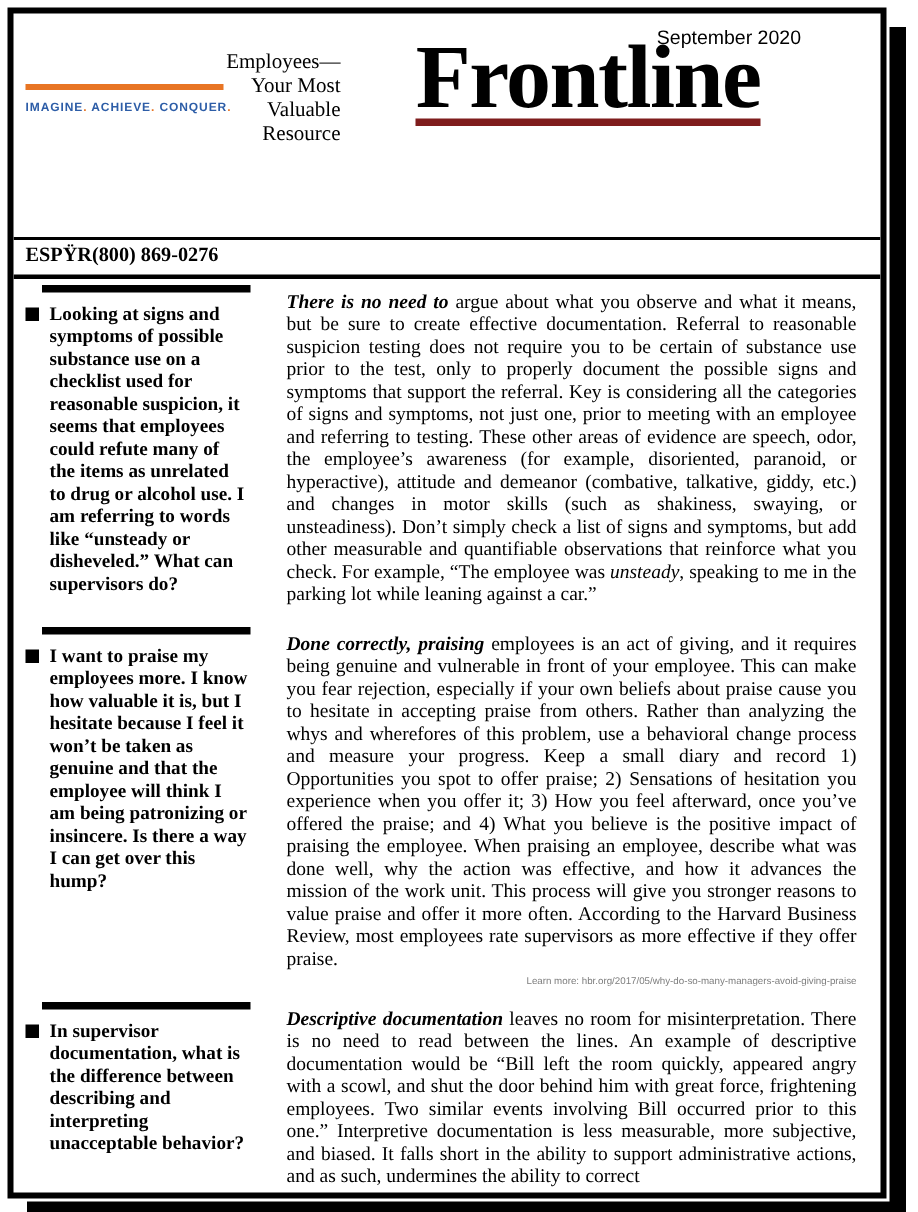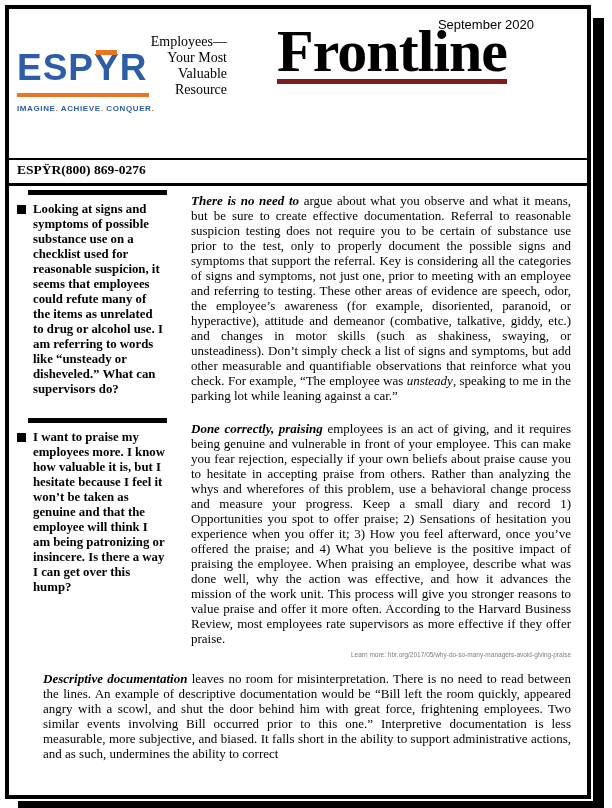--- a/index.html
+++ b/index.html
@@ -68,21 +68,20 @@
   }
 </style>
 </head>
 <body>
 
 <div class="page">
 
   <div class="date">September 2020</div>
 
   <div class="logo">
-    <div class="logo-word"><span>ESP</span><span class="y-wrap"><span class="y-bar"></span><span>Y</span></span><span>R</span></div>
     <div class="logo-rule"></div>
     <div class="logo-tagline"><span>I</span><span>M</span><span>A</span><span>G</span><span>I</span><span>N</span><span>E</span><span class="dot">.</span><span> </span><span>A</span><span>C</span><span>H</span><span>I</span><span>E</span><span>V</span><span>E</span><span class="dot">.</span><span> </span><span>C</span><span>O</span><span>N</span><span>Q</span><span>U</span><span>E</span><span>R</span><span class="dot">.</span></div>
   </div>
 
   <div class="kicker">Employees—
 Your Most
 Valuable
 Resource</div>
 
   <div class="title-block">
@@ -119,18 +118,25 @@
         <div class="q-text">I want to praise my employees more. I know how valuable it is, but I hesitate because I feel it won’t be taken as genuine and that the employee will think I am being patronizing or insincere. Is there a way I can get over this hump?</div>
       </div>
     </div>
     <div class="a-col">
       <p class="a-text"><span class="b">Done correctly, praising</span><span> employees is an act of giving, and it requires being genuine and vulnerable in front of your employee. This can make you fear rejection, especially if your own beliefs about praise cause you to hesitate in accepting praise from others. Rather than analyzing the whys and wherefores of this problem, use a behavioral change process and measure your progress. Keep a small diary and record 1) Opportunities you spot to offer praise; 2) Sensations of hesitation you experience when you offer it; 3) How you feel afterward, once you’ve offered the praise; and 4) What you believe is the positive impact of praising the employee. When praising an employee, describe what was done well, why the action was effective, and how it advances the mission of the work unit. This process will give you stronger reasons to value praise and offer it more often. According to the Harvard Business Review, most employees rate supervisors as more effective if they offer praise.</span></p>
       <div class="learn-more">Learn more: hbr.org/2017/05/why-do-so-many-managers-avoid-giving-praise</div>
     </div>
   </div>
 
   <div class="qa-row row3">
+    <div class="q-col">
+      <div class="q-bar"></div>
+      <div class="q-body">
+        <span class="bullet"></span>
+        <div class="q-text">In supervisor documentation, what is the difference between describing and interpreting unacceptable behavior?</div>
+      </div>
+    </div>
     <div class="a-col">
       <p class="a-text"><span class="b">Descriptive documentation</span><span> leaves no room for misinterpretation. There is no need to read between the lines. An example of descriptive documentation would be “Bill left the room quickly, appeared angry with a scowl, and shut the door behind him with great force, frightening employees. Two similar events involving Bill occurred prior to this one.” Interpretive documentation is less measurable, more subjective, and biased. It falls short in the ability to support administrative actions, and as such, undermines the ability to correct</span></p>
     </div>
   </div>
 
 </div>
 
 </body></html>

